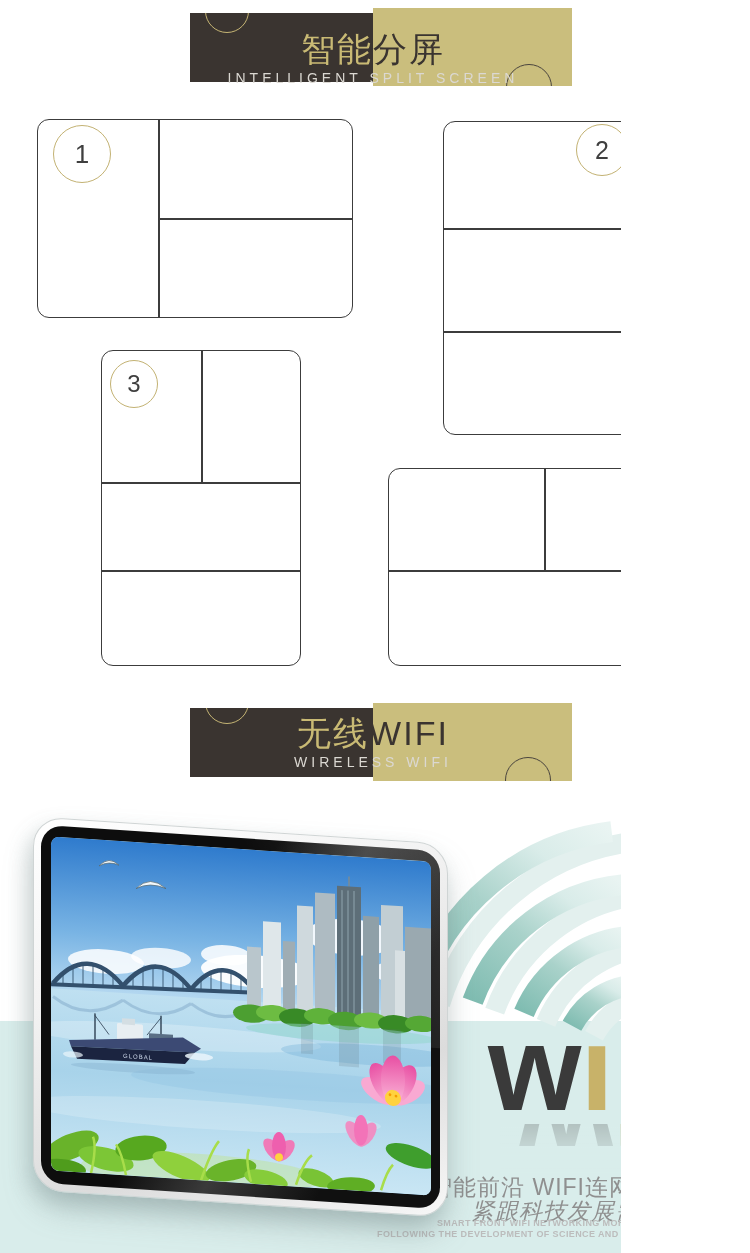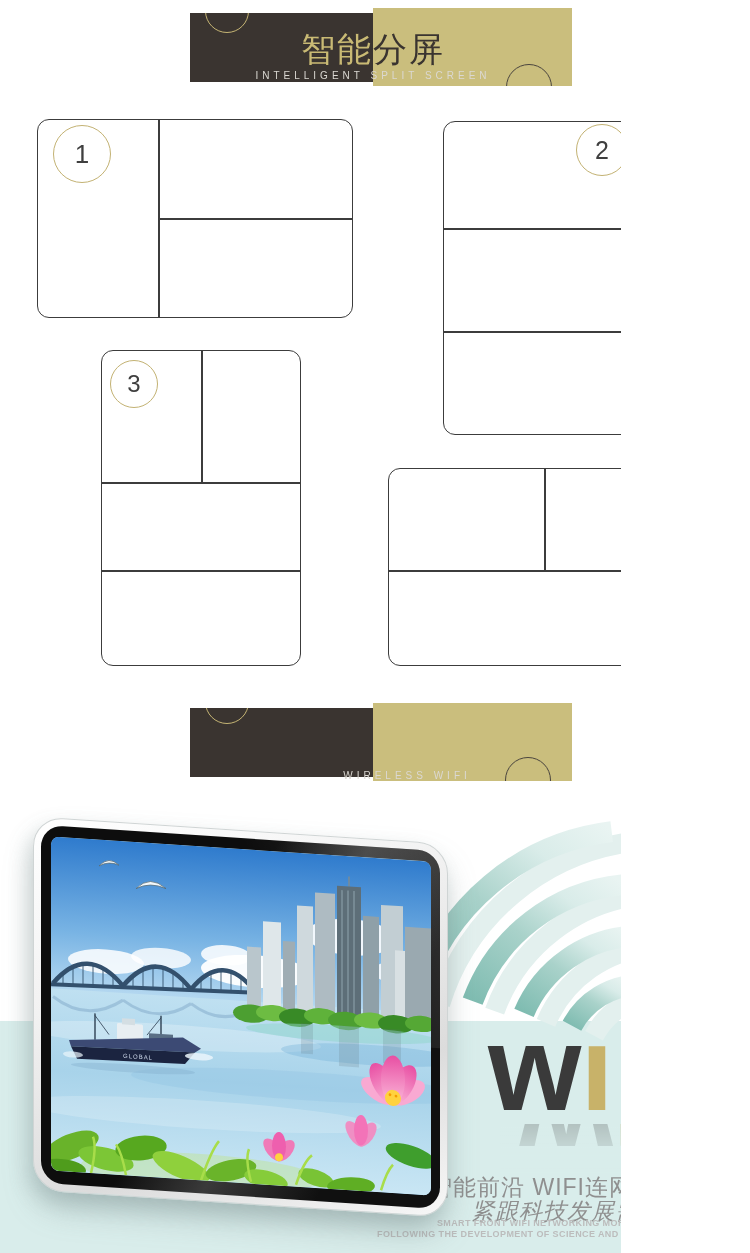--- a/index.html
+++ b/index.html
@@ -12,21 +12,21 @@
   .half-dark{background:#3a3430;}
   .half-gold{background:#cabe7d;}
   .deco-circle{position:absolute;border-radius:50%;background:transparent;}
   .dc-gold{border:1.5px solid #c5b474;}
   .dc-dark{border:1.5px solid #4a453e;}
   .banner-title{position:absolute;left:183px;transform:translateX(-50%);white-space:nowrap;
       font-size:34px;letter-spacing:2px;font-weight:400;line-height:1;}
   .t-gold{color:#c9ba74;}
   .t-dark{color:#3a3430;}
   .banner-sub{position:absolute;left:183px;transform:translateX(-50%);white-space:nowrap;
-      font-size:10px;letter-spacing:4px;color:#dbd8d2;font-weight:400;}
+      font-size:14px;letter-spacing:4px;color:#dbd8d2;font-weight:400;}
 
   
   .diagram{position:absolute;border:1.5px solid #3c3c3c;border-radius:12px;background:#fff;}
   .dline{position:absolute;background:#3c3c3c;}
   .num-circle{position:absolute;border:1.5px solid #c3b273;border-radius:50%;background:#fff;
       display:flex;align-items:center;justify-content:center;color:#3f3f3f;}
 
   
   .teal-band{position:absolute;left:0;top:1021px;width:750px;height:232px;background:#d9edeb;}
 
@@ -120,21 +120,22 @@
       </div>
   </div>
 
   <div class="banner" style="left:190px;top:700px;height:81px;">
     <div class="half half-dark" style="left:0;top:8px;width:183px;height:69px;">
       <div class="deco-circle dc-gold" style="left:15px;top:-28px;width:42px;height:42px;"></div>
     </div>
     <div class="half half-gold" style="left:183px;top:3px;width:199px;height:78px;">
       <div class="deco-circle dc-dark" style="left:132px;top:54px;width:44px;height:44px;"></div>
     </div>
-    <div class="banner-sub" style="top:70px;margin-left:34px;">WIRELESS WIFI</div>
+    <div class="banner-title" style="top:16px;"><span class="t-gold">无线</span><span class="t-dark">WIFI</span></div>
+    <div class="banner-sub" style="top:54px;">WIRELESS WIFI</div>
   </div>
 
   <div class="teal-band"></div>
 
   <svg class="wifi-arcs" viewBox="-20 0 330 270">
     <defs>
       <linearGradient id="arcGrad" x1="0%" y1="100%" x2="100%" y2="0%">
         <stop offset="0%" stop-color="#7fbcb1"></stop>
         <stop offset="45%" stop-color="#a9d2ca"></stop>
         <stop offset="75%" stop-color="#d9ece9"></stop>

